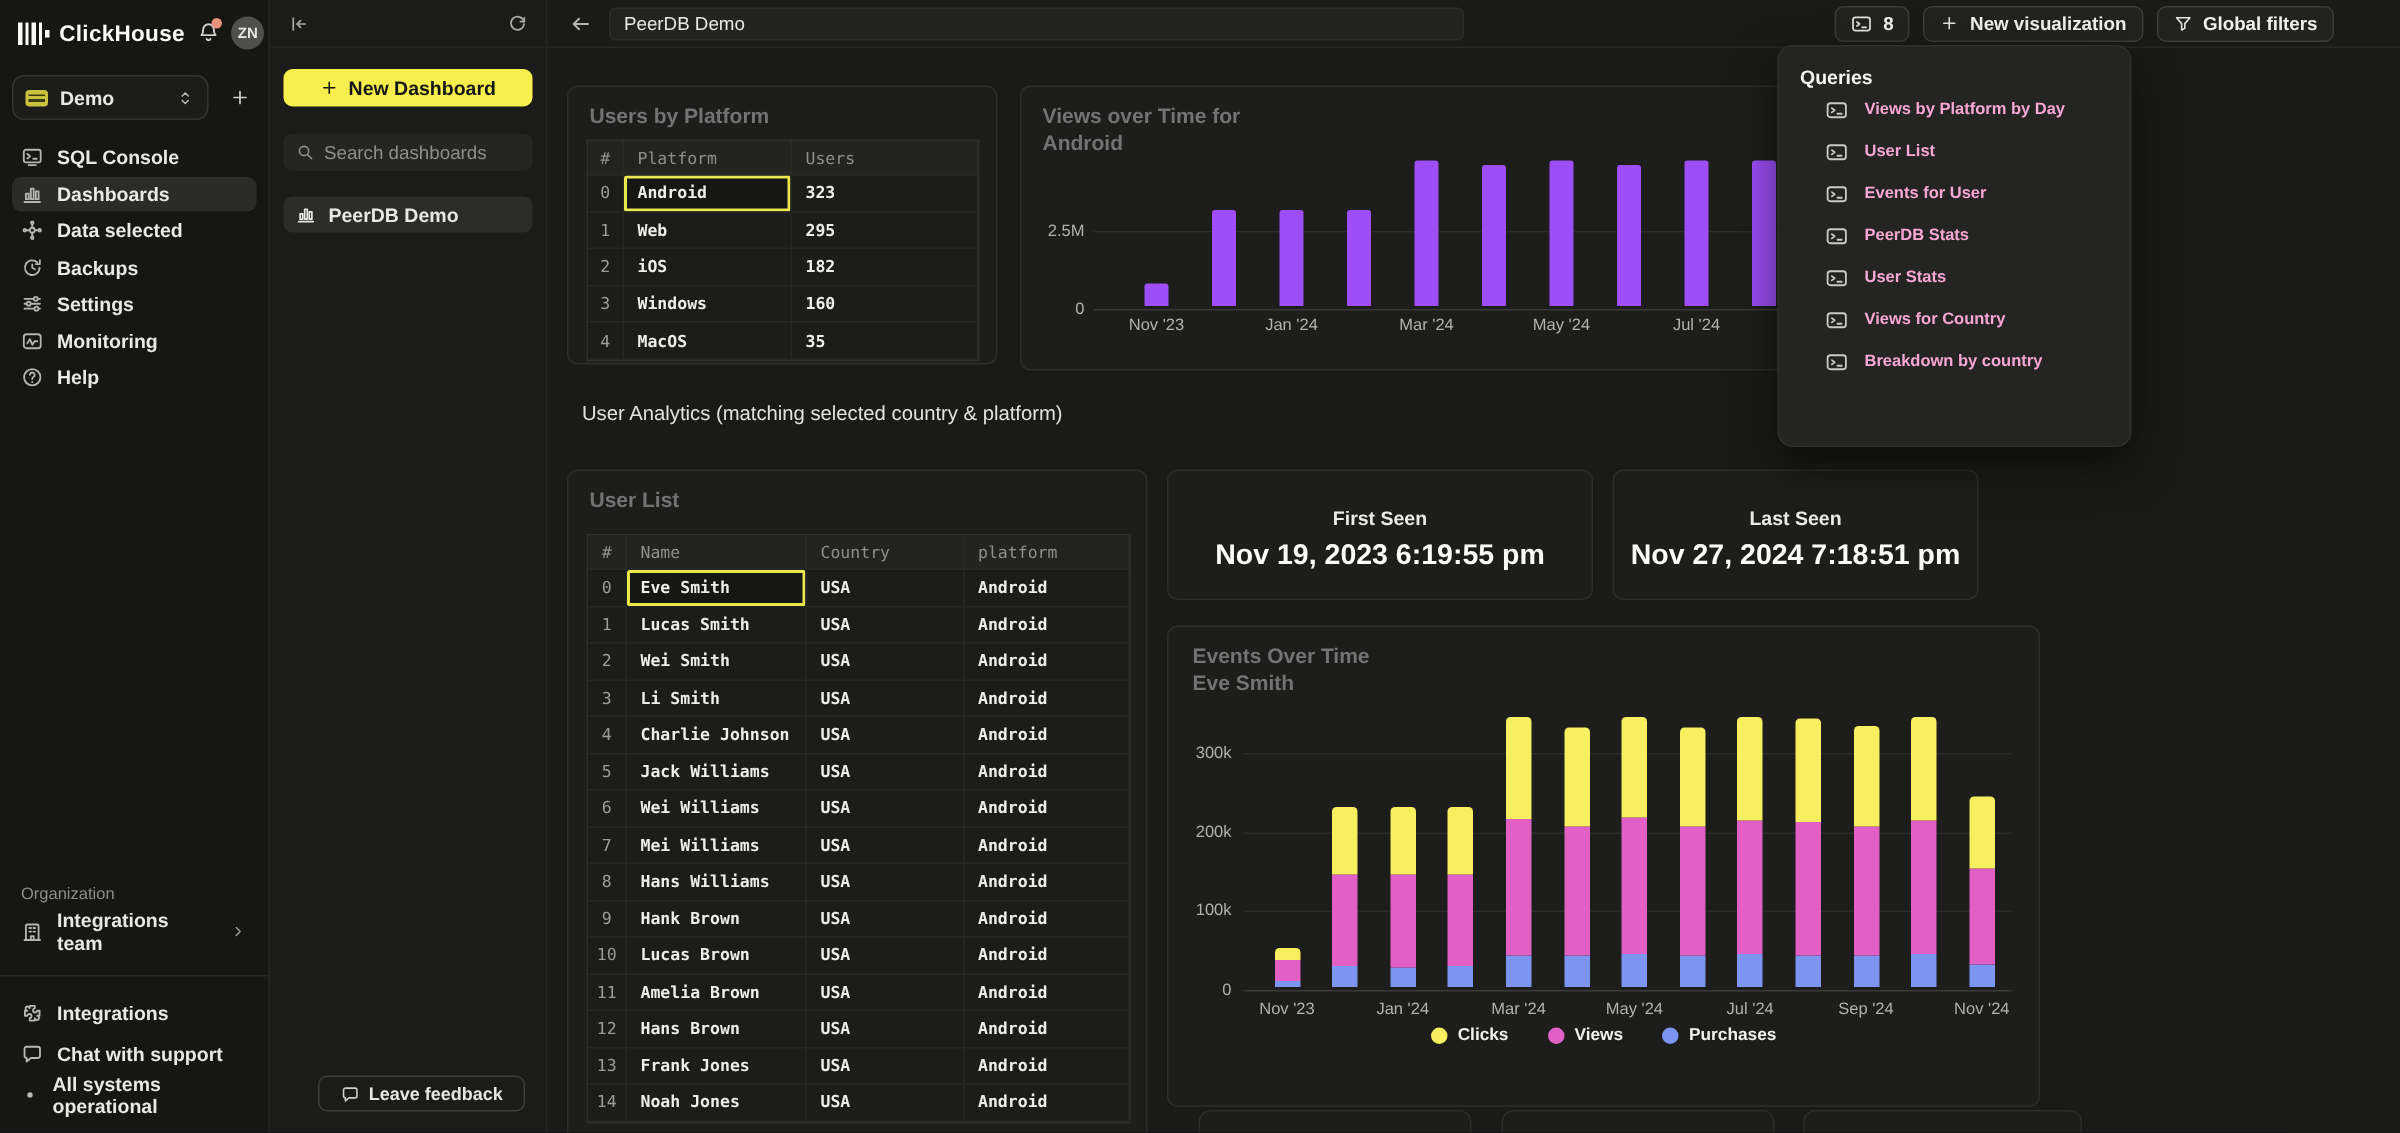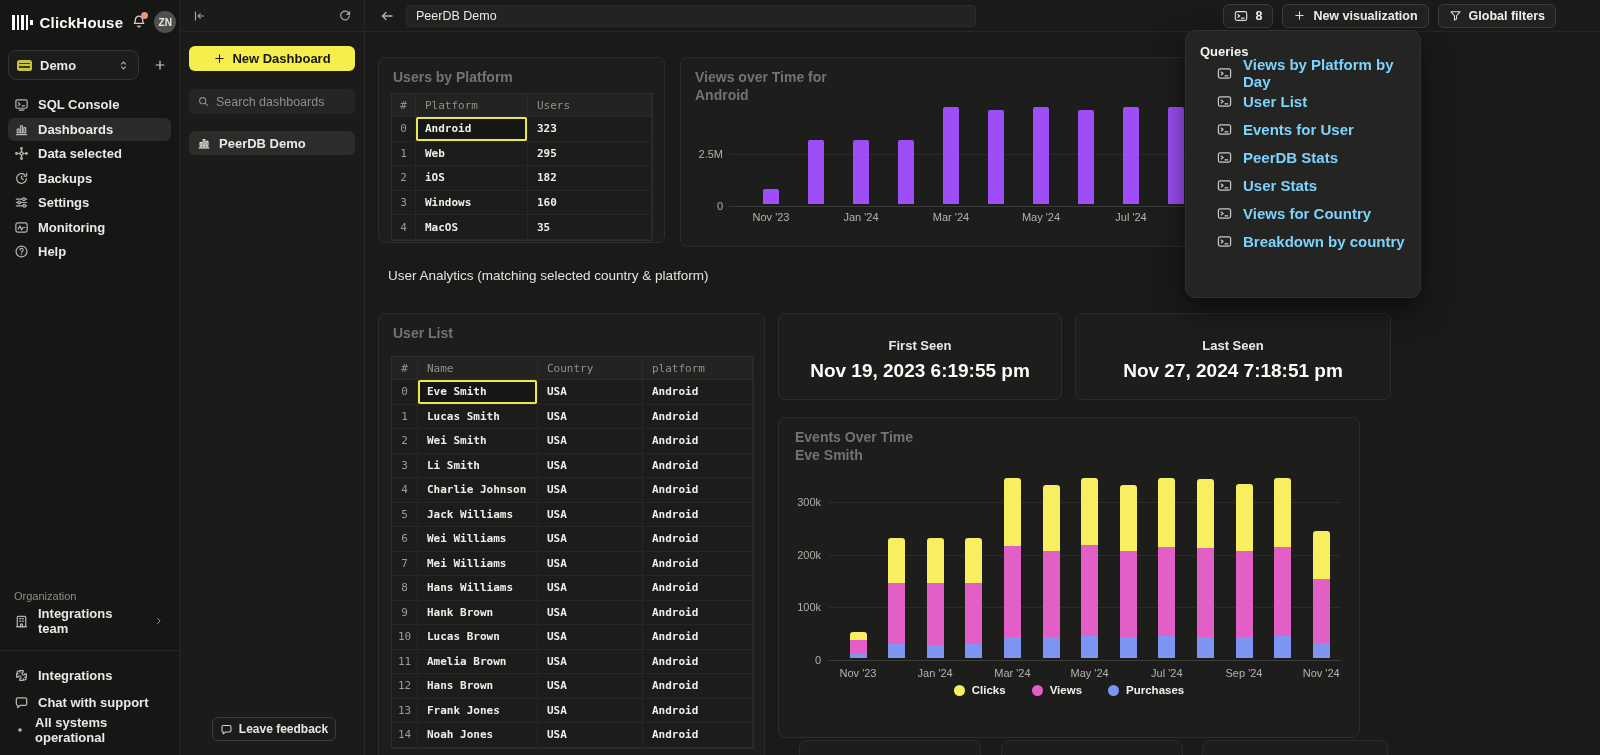--- a/index.html
+++ b/index.html
@@ -54,21 +54,21 @@
   .p2-head { height:32px; display:flex; align-items:center; justify-content:space-between; padding:0 12px; border-bottom:1px solid #242422; color:#a9a9a7; }
   .new-dash { margin:14px 9px 0; height:25px; background:#f6ee4d; border-radius:6px; color:#161614;
               display:flex; align-items:center; justify-content:center; gap:6px; font-size:13px; font-weight:600; }
   .new-dash .ic { color:#161614; }
   .search-box { margin:18px 9px 0; height:25px; background:#252523; border-radius:6px; display:flex; align-items:center; gap:6px; padding:0 8px; color:#8e8e8c; }
   .search-box input { flex:1; min-width:0; background:transparent; border:none; outline:none; color:#c9c9c7; font-size:12.5px; font-family:"Liberation Sans",sans-serif; }
   .search-box input::placeholder { color:#8e8e8c; }
   .dash-item { margin:17px 9px 0; height:24px; background:#2c2c2a; border-radius:6px; display:flex; align-items:center; gap:8px;
                padding:0 8px; font-size:13px; font-weight:bold; }
   .dash-item .ic { color:#e8e8e6; }
-  .leave-btn { position:absolute; left:32px; bottom:14px; width:124px; height:24px; border:1px solid #3c3c3a; border-radius:6px;
+  .leave-btn { position:absolute; left:32px; bottom:14px; width:138px; height:24px; border:1px solid #3c3c3a; border-radius:6px;
                display:flex; align-items:center; justify-content:center; gap:6px; font-size:12px; font-weight:600; color:#e6e6e4; }
   .leave-btn .ic { color:#cfcfcd; }
 
   
   .main { flex:1; position:relative; background:#1a1a18; }
   .topbar { height:32px; display:flex; align-items:center; gap:9px; padding:0 44px 0 12px; border-bottom:1px solid #262624; }
   .back-btn { color:#b5b5b3; width:20px; }
   .title-input { width:570px; height:22px; background:#232321; border:1px solid #2b2b29; border-radius:4px;
                  color:#e9e9e7; font-size:12.5px; padding:0 9px; outline:none; font-family:"Liberation Sans",sans-serif; }
   .tb-spacer { flex:1; }
@@ -108,21 +108,21 @@
   .chart .sub { top:29px; }
   .legend { position:absolute; left:0; right:0; display:flex; justify-content:center; gap:26px; }
   .leg-item { display:flex; align-items:center; gap:7px; font-size:11.5px; font-weight:bold; color:#f0f0ee; }
   .leg-dot { width:11px; height:11px; border-radius:50%; }
 
   
   .queries-menu { position:absolute; left:820px; top:30px; width:236px; height:268px; background:#242422;
                   border:1px solid #30302e; border-radius:10px; box-shadow:0 12px 30px rgba(0,0,0,.55);
                   z-index:60; padding:13px 14px; }
   .qm-title { font-size:13px; font-weight:bold; color:#f4f4f2; }
-  .qm-item { display:flex; align-items:center; gap:11px; height:28px; margin-left:17px; font-size:15px; font-weight:600; color:#7dd3fc; }
+  .qm-item { display:flex; align-items:center; gap:11px; height:28px; margin-left:17px; font-size:11px; font-weight:600; color:#f9a8d4; }
   .qm-item .ic { color:#c9c9c7; }
 
   .partial-card { position:absolute; top:708px; height:46px; background:#1d1d1b; border:1px solid #2c2c2a; border-radius:8px; }
 </style>
 </head>
 <body>
 
 <div class="app">
 
   <div class="sidebar">
@@ -501,21 +501,21 @@
             <div class="td">Noah Jones</div>
             <div class="td">USA</div>
             <div class="td">Android</div>
           </div>
       </div>
 
       <div class="card" style="left:413px; top:281px; width:284px; height:87px;">
         <div class="kpi-label">First Seen</div>
         <div class="kpi-value">Nov 19, 2023 6:19:55 pm</div>
       </div>
-      <div class="card" style="left:710px; top:281px; width:316px; height:87px;">
+      <div class="card" style="left:710px; top:281px; width:244px; height:87px;">
         <div class="kpi-label">Last Seen</div>
         <div class="kpi-value">Nov 27, 2024 7:18:51 pm</div>
       </div>
 
       <div class="card chart" id="eventsChart" style="left:413px; top:385px; width:582px; height:321px;">
         <div class="card-title" style="left:16px;">Events Over Time</div>
         <div class="card-title sub" style="left:16px;">Eve Smith</div>
       <div class="gline" style="left: 50px; width: 512px; top: 83.9px;"></div>
           <div class="ylab" style="left: 8px; top: 77.9px;">300k</div>
           <div class="gline" style="left: 50px; width: 512px; top: 136.6px;"></div>

